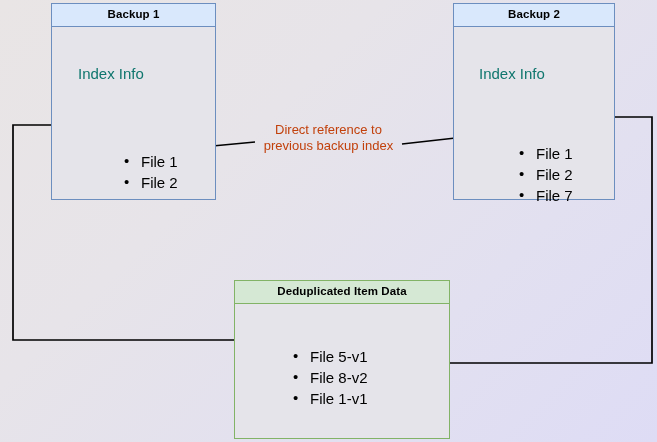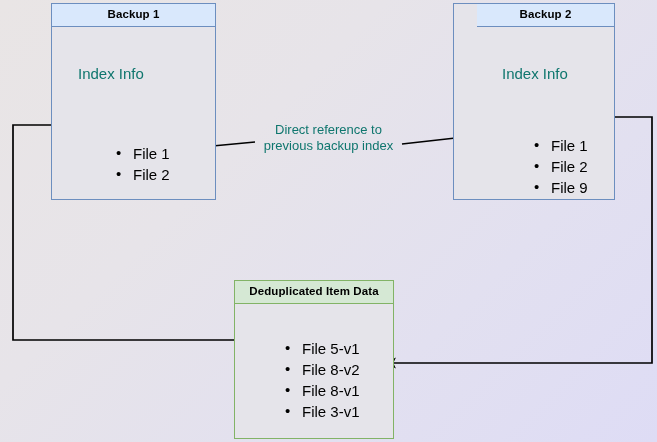--- a/index.html
+++ b/index.html
@@ -67,21 +67,21 @@
   }
 
   .index-title {
     position: absolute;
     font-size: 15px;
     color: #0f766e;
   }
 
   ul.file-list {
     position: absolute;
-    margin: 8px;
+    margin: 16px;
     padding: 0;
     list-style: none;
     text-align: center;
   }
   ul.file-list li {
     font-size: 15px;
     color: #000;
     line-height: 21px;
     position: relative;
     padding-left: 17px;
@@ -94,21 +94,21 @@
     top: -1px;
     font-size: 15px;
     line-height: 21px;
   }
 
   .center-label {
     position: absolute;
     text-align: center;
     font-size: 13px;
     line-height: 16px;
-    color: #0f766e;
+    color: #c2410c;
     white-space: pre-line;
   }
 </style>
 </head>
 <body>
 
 <div id="canvas">
 
   <svg class="svg-layer" viewBox="0 0 657 442" width="657" height="442">
     <defs>
@@ -137,40 +137,39 @@
     <div class="node-header">Backup 1</div>
     <div class="node-body">
       <div class="index-title" style="left:26px; top:38px;">Index Info</div>
       <ul class="file-list" style="left:56px; top:108px;">
         <li>File 1</li>
         <li>File 2</li>
       </ul>
     </div>
   </div>
 
-  <div class="node blue" style="left:449px; top:3px; width:162px; height:197px;padding-left:23px;">
+  <div class="node blue" style="left:449px; top:3px; width:162px; height:197px;">
     <div class="node-header">Backup 2</div>
     <div class="node-body">
       <div class="index-title" style="left:25px; top:38px;">Index Info</div>
       <ul class="file-list" style="left:49px; top:100px;">
         <li>File 1</li>
         <li>File 2</li>
-        <li>File 9</li>
+        <li>File 7</li>
       </ul>
     </div>
   </div>
 
-  <div class="node green" style="left:230px; top:280px; width:160px; height:159px;">
+  <div class="node green" style="left:230px; top:280px; width:216px; height:159px;">
     <div class="node-header">Deduplicated Item Data</div>
     <div class="node-body">
       <ul class="file-list" style="left:42px; top:26px;">
         <li>File 5-v1</li>
         <li>File 8-v2</li>
-        <li>File 8-v1</li>
-        <li>File 3-v1</li>
+        <li>File 1-v1</li>
       </ul>
     </div>
   </div>
 
   <div class="center-label" style="left:247px; top:122px; width:155px;">Direct reference to
 previous backup index</div>
 
 </div>
 
 </body></html>

